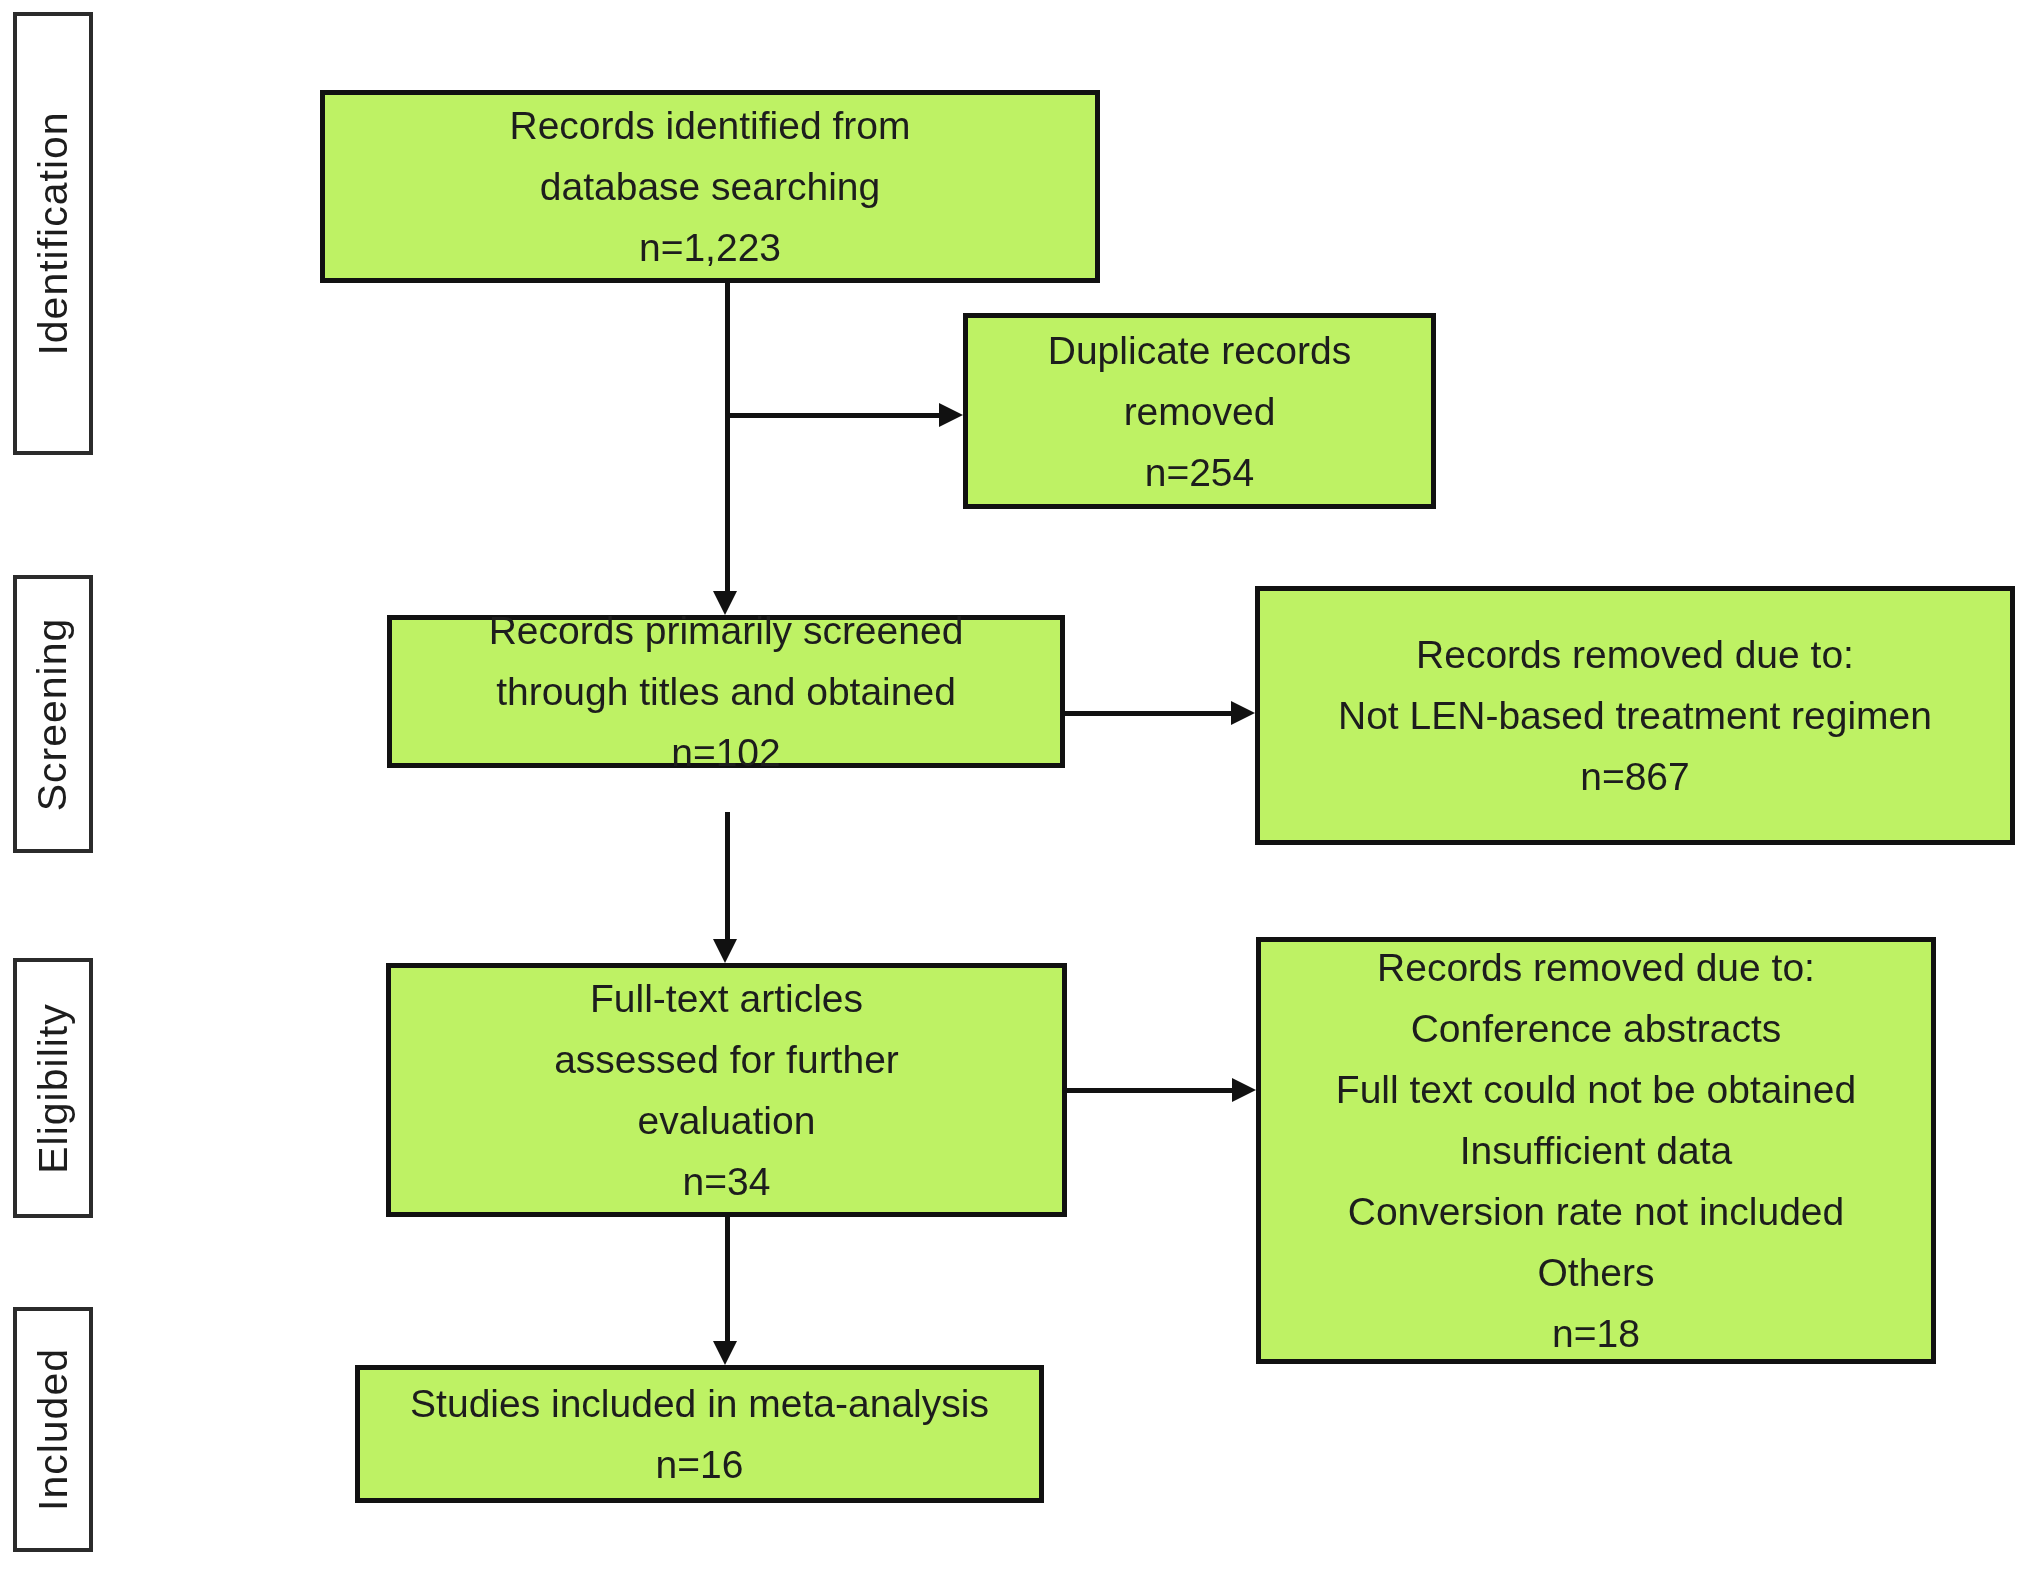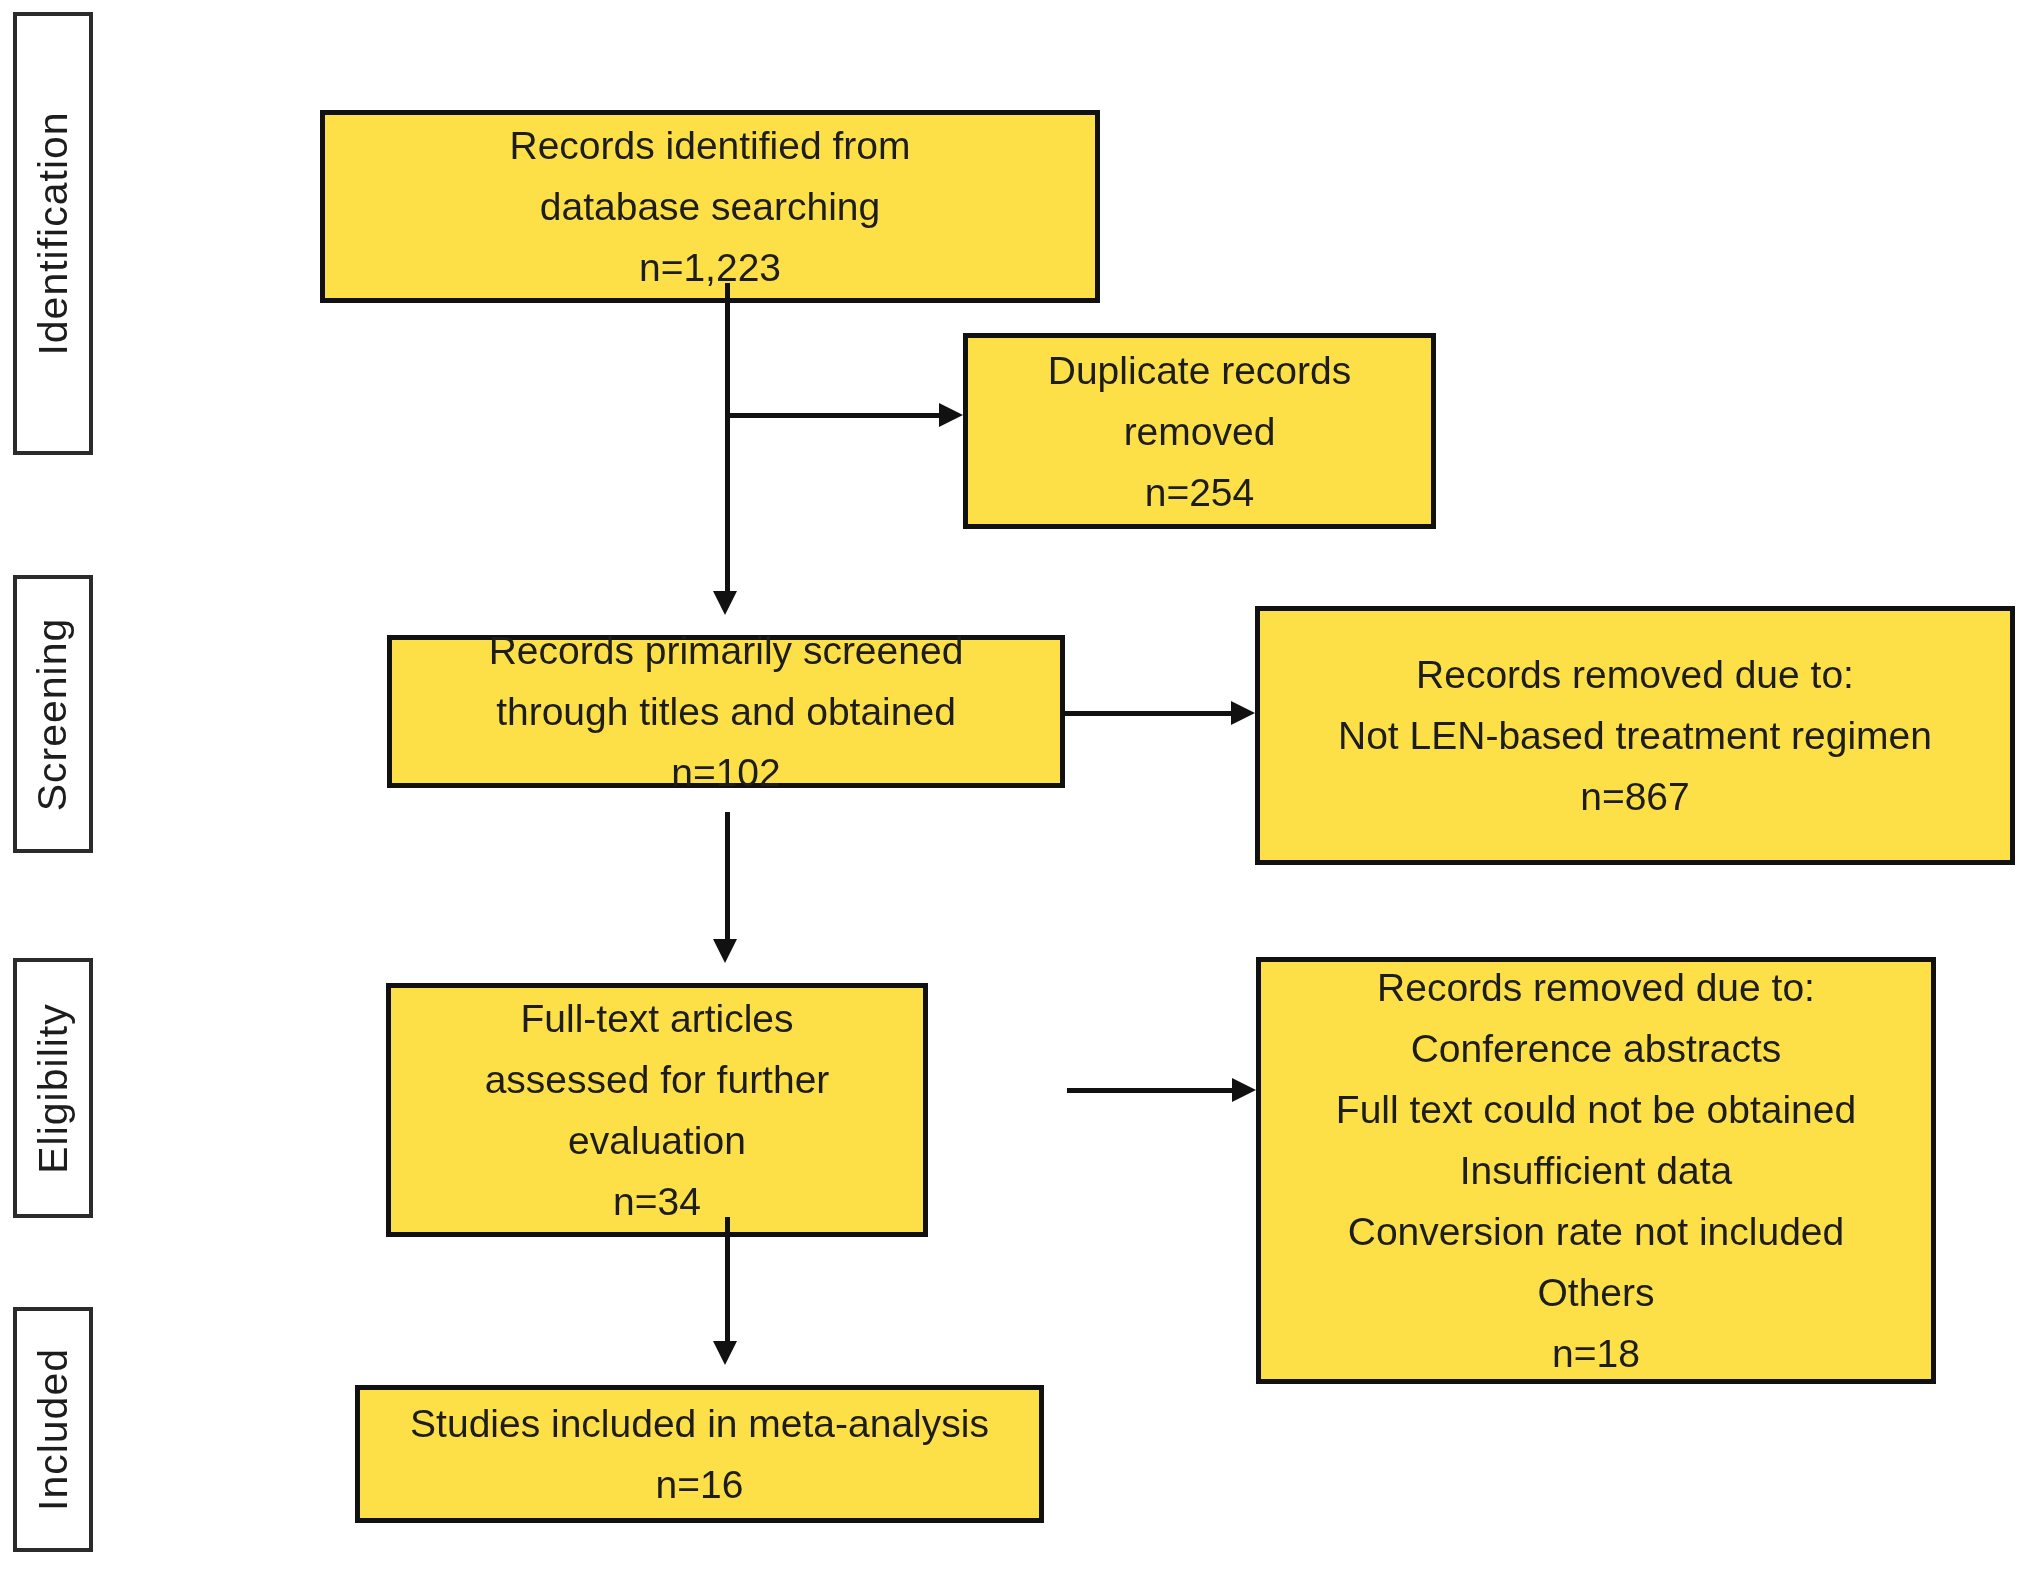--- a/index.html
+++ b/index.html
@@ -26,46 +26,45 @@
     white-space:nowrap;
     font-size:41px;
     letter-spacing:1px;
     color:#1d1d1d;
   }
 
   
   .node {
     position:absolute;
     border:5px solid #111111;
-    background:#fde047;
+    background:#bef264;
     box-sizing:border-box;
     display:flex; flex-direction:column;
     align-items:center; justify-content:center;
     text-align:center;
-    margin-top:20px;
   }
   .node .tline { font-size:39px; line-height:61px; white-space:nowrap; }
 
   
   .edge { position:absolute; background:#111111; }
   .ah { position:absolute; width:0; height:0; }
   .ah-down  { border-left:12px solid transparent; border-right:12px solid transparent; border-top:24px solid #111111; }
   .ah-right { border-top:12px solid transparent; border-bottom:12px solid transparent; border-left:24px solid #111111; }
 
   
   #stage-identification { top:12px;   height:443px; }
   #stage-screening      { top:575px;  height:278px; }
   #stage-eligibility    { top:958px;  height:260px; }
   #stage-included       { top:1307px; height:245px; }
 
   #box-identified        { left:320px;  top:90px;   width:780px; height:193px; }
   #box-duplicates        { left:963px;  top:313px;  width:473px; height:196px; }
   #box-screened          { left:387px;  top:615px;  width:678px; height:153px; }
   #box-screen-removed    { left:1255px; top:586px;  width:760px; height:259px; }
-  #box-fulltext          { left:386px;  top:963px;  width:542px; height:254px; }
+  #box-fulltext          { left:386px;  top:963px;  width:681px; height:254px; }
   #box-fulltext-removed  { left:1256px; top:937px;  width:680px; height:427px; }
   #box-included          { left:355px;  top:1365px; width:689px; height:138px; }
 
   
   #edge-v1 { left:725px; top:283px;  width:5px;  height:312px; }
   #ah-v1   { left:713px; top:591px; }
   #edge-h1 { left:725px; top:413px;  width:216px; height:5px; }
   #ah-h1   { left:939px; top:403px; }
   #edge-h2 { left:1065px; top:711px; width:166px; height:5px; }
   #ah-h2   { left:1231px; top:701px; }

